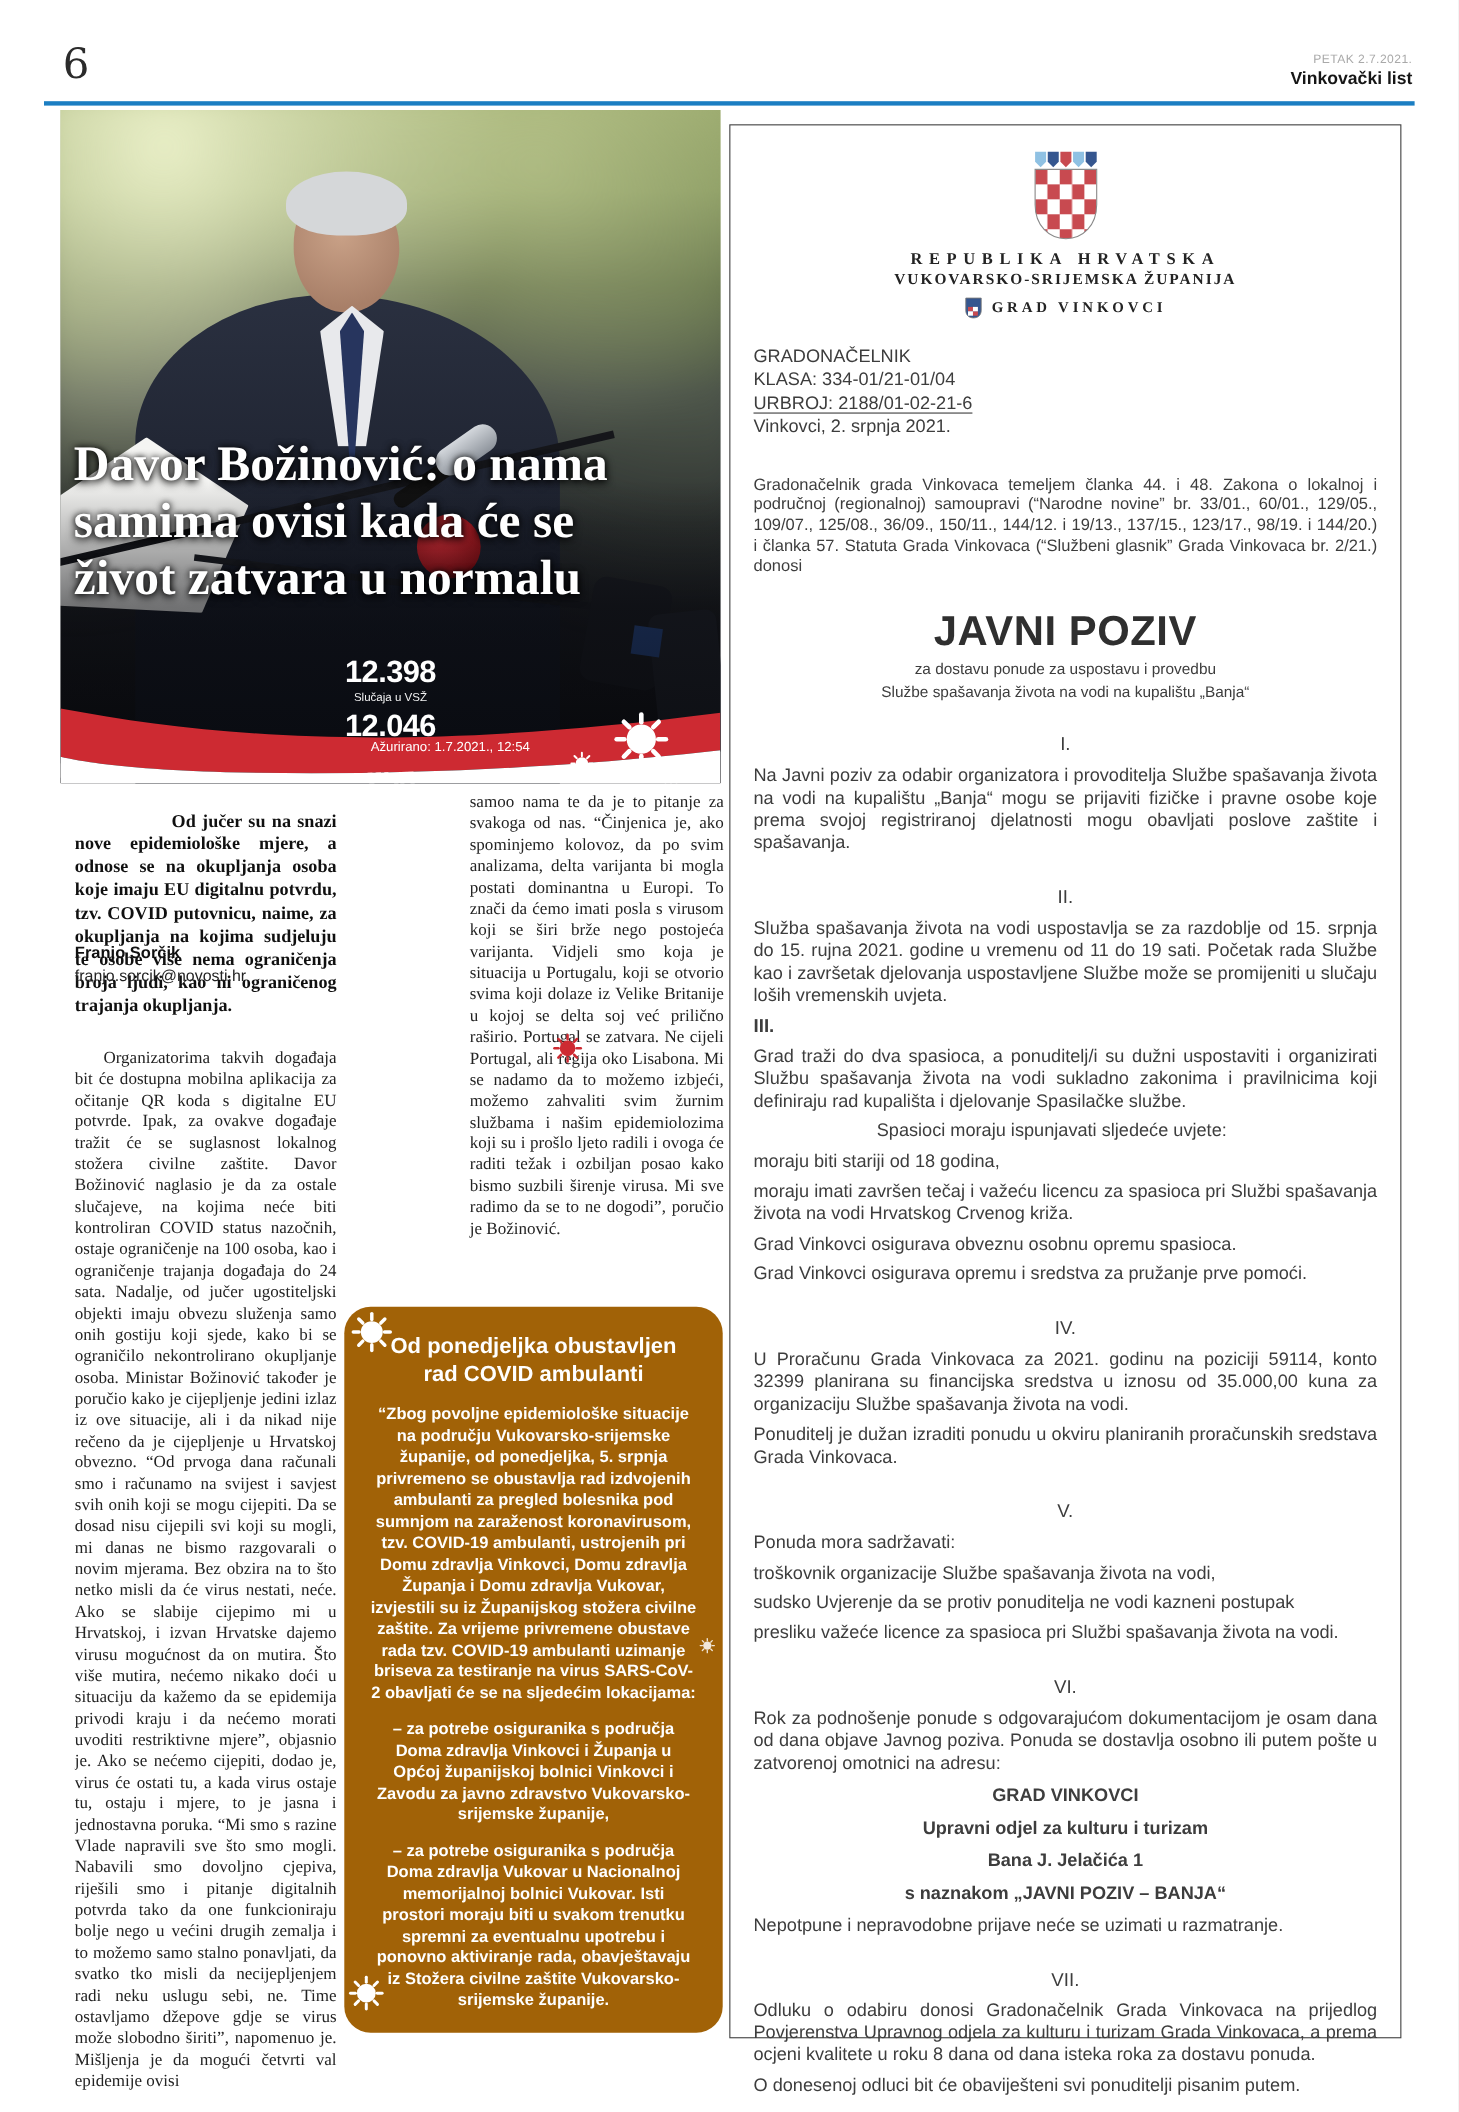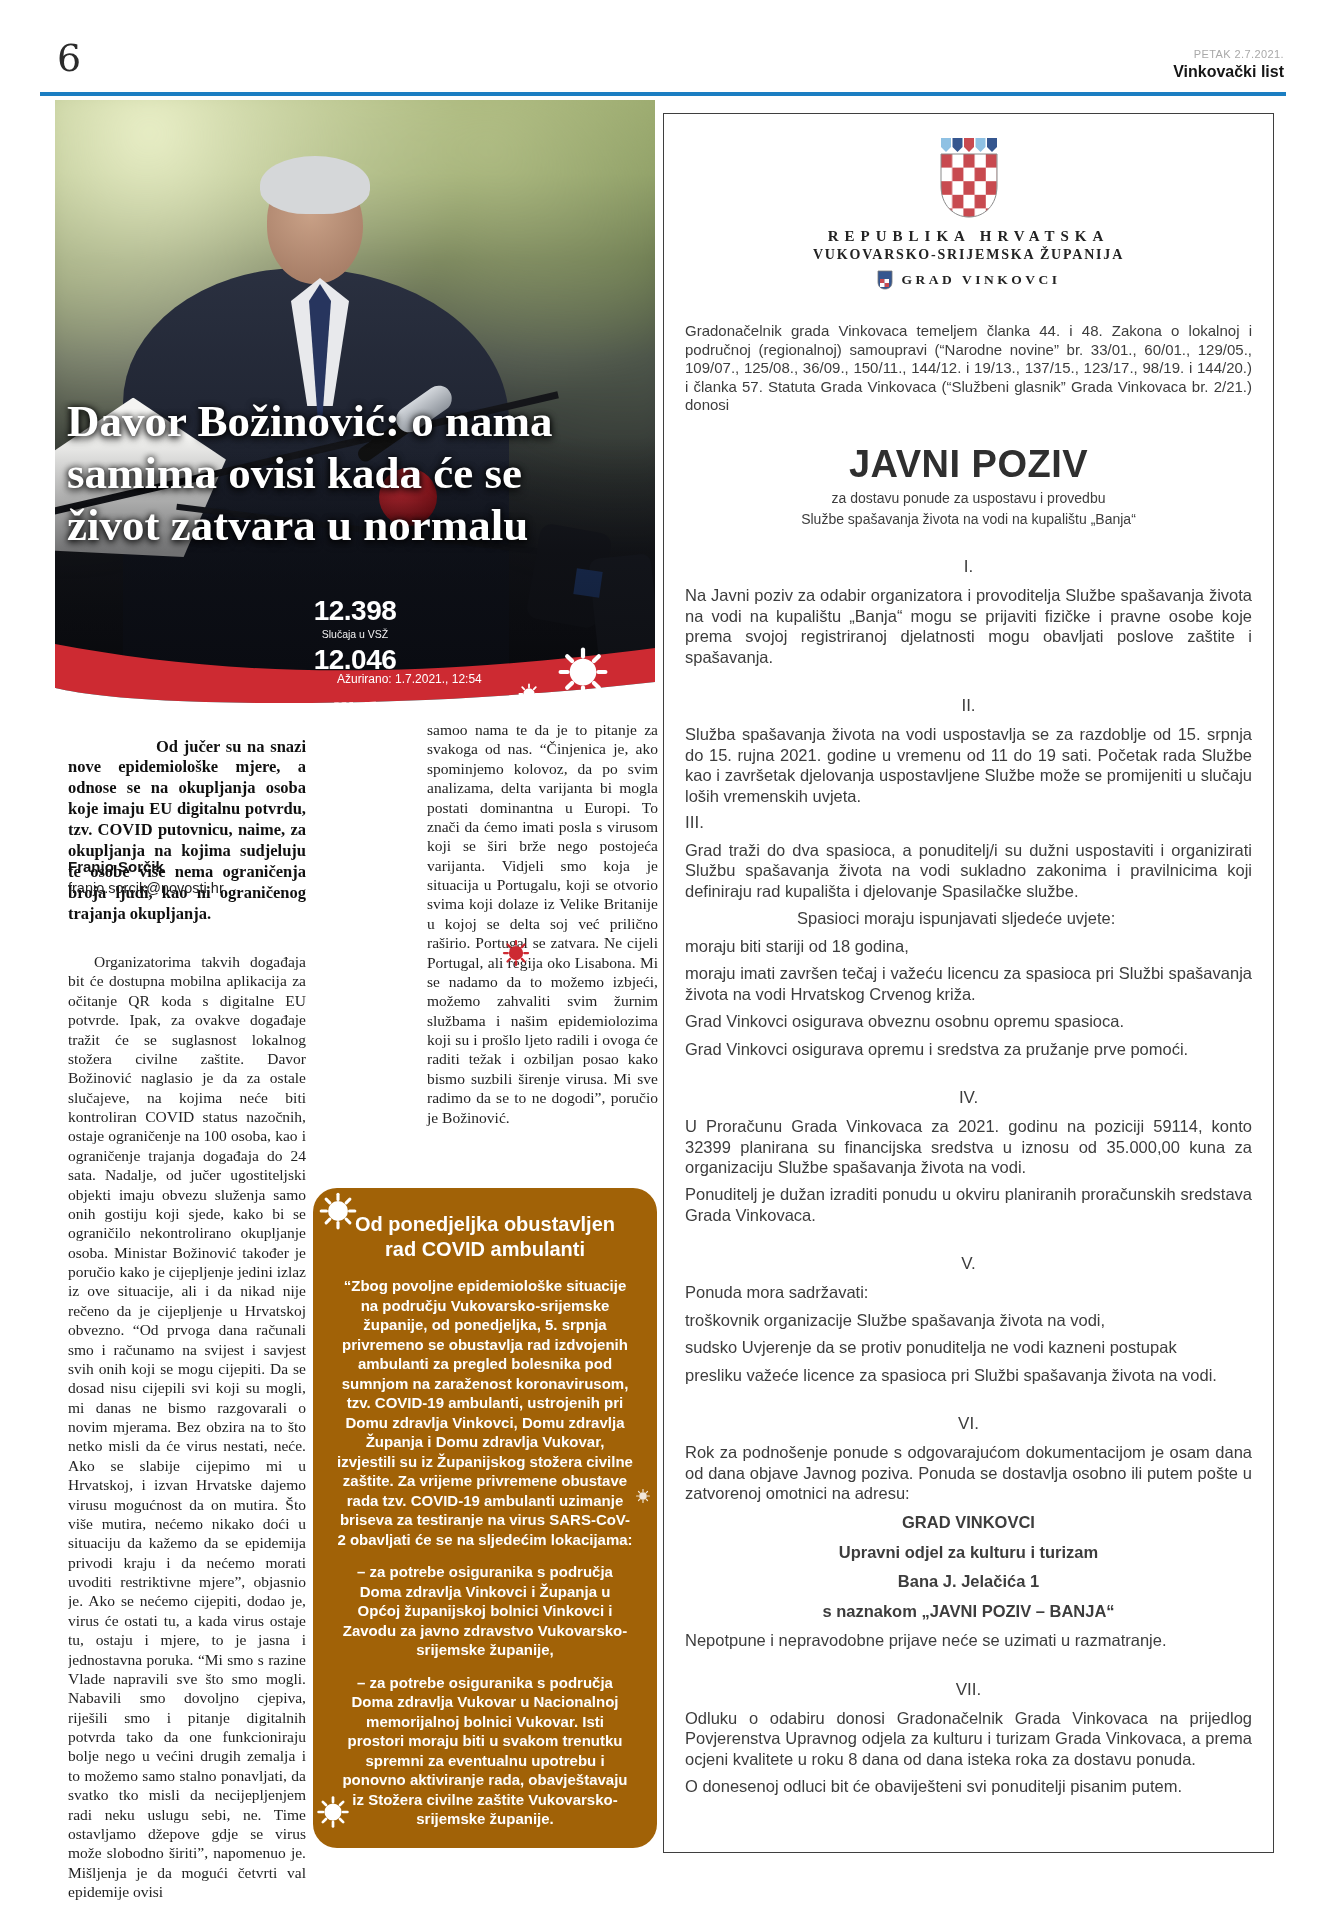--- a/index.html
+++ b/index.html
@@ -92,21 +92,21 @@
   .lh-cityrow{margin-top:7px;display:flex;justify-content:center;align-items:center;gap:9px;}
   .lh-city{font-family:"Liberation Serif",serif;font-weight:700;font-size:13.5px;
        letter-spacing:3.5px;color:#232323;}
   .office-block{margin-top:24px;font-size:16.5px;line-height:1.3;}
   .urbroj{text-decoration:underline;text-underline-offset:3px;}
   .preamble{margin-top:32px;font-size:15px;line-height:1.24;text-align:justify;}
   .doc-title{margin-top:28px;text-align:center;font-size:38px;font-weight:700;color:#2f2f2f;letter-spacing:.5px;}
   .doc-sub{text-align:center;font-size:14px;line-height:1.3;margin-top:3px;}
   .sections{margin-top:4px;}
   .sec-head{text-align:center;font-size:17px;margin:29px 0 8px;}
-  .sec-head.left{text-align:left;margin:4px 0 2px;}
+  .sec-head.left{text-align:left;margin:4px 0 2px;font-weight:bold;}
   .blk{font-size:16.5px;line-height:1.24;margin:7px 0;text-align:justify;}
   .blk.center-bold{text-align:center;font-weight:700;margin:9px 0;}
   .blk.indent{text-indent:112px;text-align:left;}
 </style>
 </head>
 <body>
 
 <svg width="0" height="0" style="position:absolute">
   <defs>
     <symbol id="virus" viewBox="0 0 40 40">
@@ -261,20 +261,26 @@
           <path d="M1 1 h14 v11 c0 5 -3.5 7 -7 7 c-3.5 0 -7 -2 -7 -7 Z" fill="#35568f" stroke="#777" stroke-width=".8"></path>
           <rect x="3" y="9" width="4.5" height="4" fill="#c84a50"></rect>
             <rect x="7.5" y="13" width="4.5" height="4" fill="#c84a50"></rect>
           <rect x="7.5" y="9" width="4.5" height="4" fill="#fff"></rect>
             <rect x="3" y="13" width="4.5" height="4" fill="#fff"></rect>
         </svg>
         <span class="lh-city">GRAD VINKOVCI</span>
       </div>
     </div>
 
+    <div class="office-block">
+      <div>GRADONAČELNIK</div>
+      <div>KLASA: 334-01/21-01/04</div>
+      <div class="urbroj">URBROJ: 2188/01-02-21-6</div>
+      <div>Vinkovci, 2. srpnja 2021.</div>
+    </div>
 
     <p class="preamble">Gradonačelnik grada Vinkovaca temeljem članka 44. i 48. Zakona o lokalnoj i područnoj (regionalnoj) samoupravi (“Narodne novine” br. 33/01., 60/01., 129/05., 109/07., 125/08., 36/09., 150/11., 144/12. i 19/13., 137/15., 123/17., 98/19. i 144/20.) i članka 57. Statuta Grada Vinkovaca (“Službeni glasnik” Grada Vinkovaca br. 2/21.) donosi</p>
 
     <div class="doc-title">JAVNI POZIV</div>
     <div class="doc-sub">za dostavu ponude za uspostavu i provedbu</div>
     <div class="doc-sub">Službe spašavanja života na vodi na kupalištu „Banja“</div>
 
     <div class="sections" id="doc-sections">
         <div class="sec-head">I.</div>
         <p class="blk">Na Javni poziv za odabir organizatora i provoditelja Službe spašavanja života na vodi na kupalištu „Banja“ mogu se prijaviti fizičke i pravne osobe koje prema svojoj registriranoj djelatnosti mogu obavljati poslove zaštite i spašavanja.</p>

